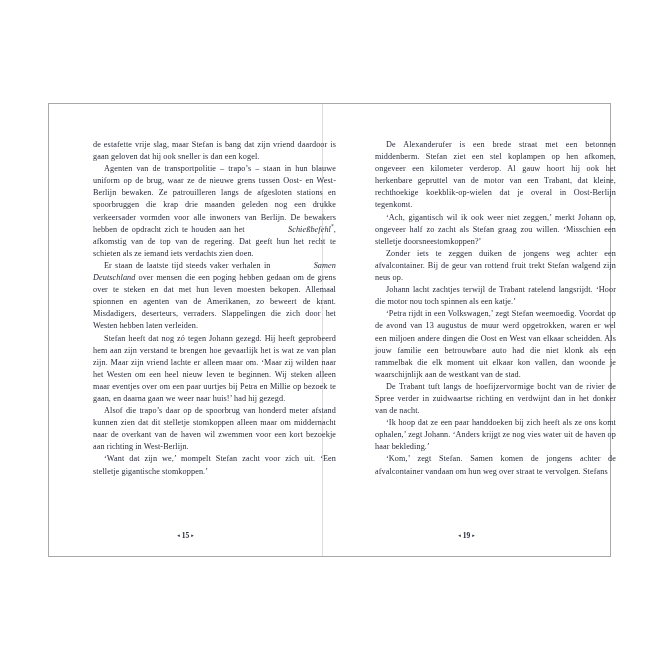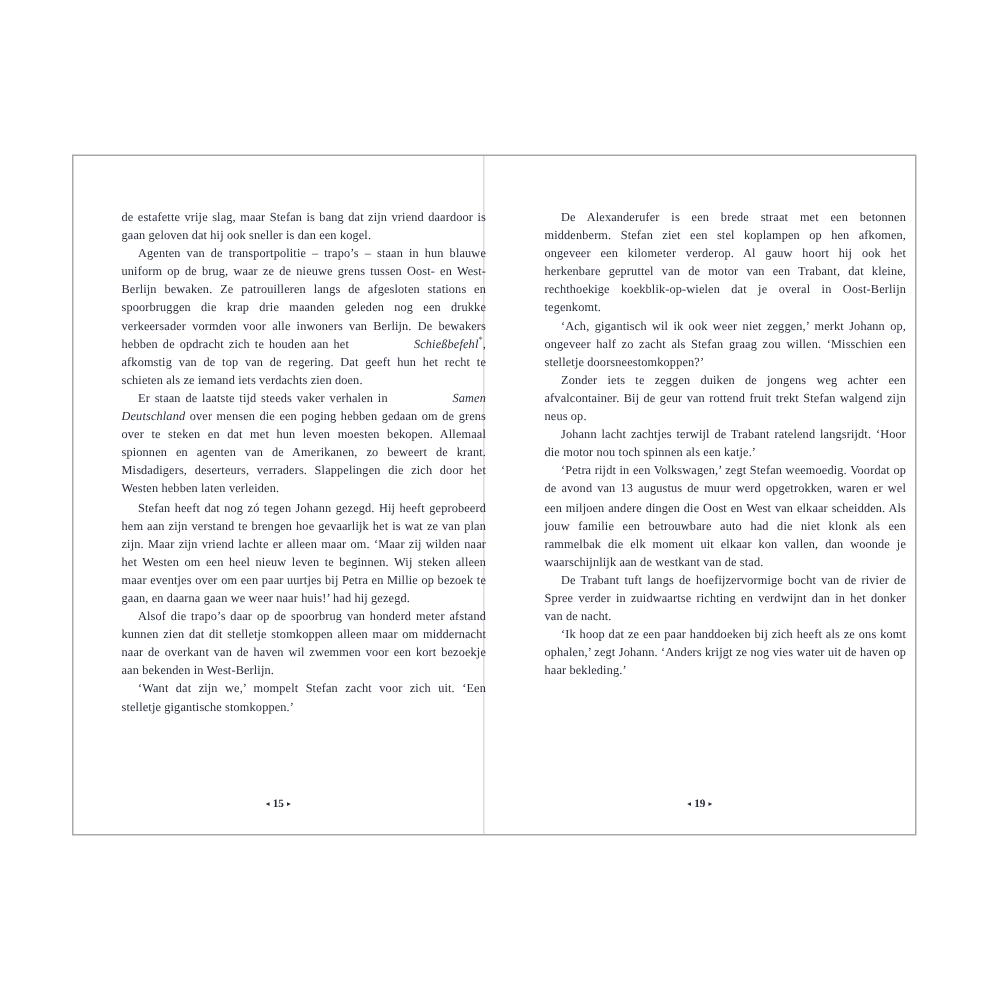--- a/index.html
+++ b/index.html
@@ -38,20 +38,21 @@
   .page.left  { left: 0; width: 273px; }
   .page.right { left: 274px; width: 287px; }
   .text-block {
     position: absolute;
     top: 35px;
     color: var(--text, #262b3b);
     font-size: 8.2px;
     line-height: 12.1px;
     text-align: justify;
     letter-spacing: 0.1px;
+    margin-left: 12px;
   }
   .page.left  .text-block { left: 32px; width: 243px; }
   .page.right .text-block { left: 40px; width: 241px; }
   .text-block p { margin: 0; }
   .text-block p.indent { text-indent: 11px; }
   .text-block i { font-style: italic; padding-left: 40px; }
   .text-block sup { font-size: 5.5px; vertical-align: super; line-height: 0; }
   .folio {
     position: absolute;
     bottom: 16px; left: 0;
@@ -73,35 +74,36 @@
 
 <div class="spread">
   <div class="gutter-line"></div>
 
   <div class="page left">
     <div class="text-block">
         <p>de estafette vrije slag, maar Stefan is bang dat zijn vriend daardoor is gaan geloven dat hij ook sneller is dan een kogel.</p>
         <p class="indent">Agenten van de transportpolitie – trapo’s – staan in hun blauwe uniform op de brug, waar ze de nieuwe grens tussen Oost- en West-Berlijn bewaken. Ze patrouilleren langs de afgesloten stations en spoorbruggen die krap drie maanden geleden nog een drukke verkeersader vormden voor alle inwoners van Berlijn. De bewakers hebben de opdracht zich te houden aan het <i>Schießbefehl</i><sup>*</sup>, afkomstig van de top van de regering. Dat geeft hun het recht te schieten als ze iemand iets verdachts zien doen.</p>
         <p class="indent">Er staan de laatste tijd steeds vaker verhalen in <i>Samen Deutschland</i> over mensen die een poging hebben gedaan om de grens over te steken en dat met hun leven moesten bekopen. Allemaal spionnen en agenten van de Amerikanen, zo beweert de krant. Misdadigers, deserteurs, verraders. Slappelingen die zich door het Westen hebben laten verleiden.</p>
         <p class="indent">Stefan heeft dat nog zó tegen Johann gezegd. Hij heeft geprobeerd hem aan zijn verstand te brengen hoe gevaarlijk het is wat ze van plan zijn. Maar zijn vriend lachte er alleen maar om. ‘Maar zij wilden naar het Westen om een heel nieuw leven te beginnen. Wij steken alleen maar eventjes over om een paar uurtjes bij Petra en Millie op bezoek te gaan, en daarna gaan we weer naar huis!’ had hij gezegd.</p>
-        <p class="indent">Alsof die trapo’s daar op de spoorbrug van honderd meter afstand kunnen zien dat dit stelletje stomkoppen alleen maar om middernacht naar de overkant van de haven wil zwemmen voor een kort bezoekje aan bekenden in West-Berlijn.</p>
+        <p class="indent">Alsof die trapo’s daar op de spoorbrug van honderd meter afstand kunnen zien dat dit stelletje stomkoppen alleen maar om middernacht naar de overkant van de haven wil zwemmen voor een kort bezoekje aan richting in West-Berlijn.</p>
         <p class="indent">‘Want dat zijn we,’ mompelt Stefan zacht voor zich uit. ‘Een stelletje gigantische stomkoppen.’</p>
       </div>
     <div class="folio">
       <span class="orn">◂</span><span>15</span><span class="orn">▸</span>
     </div>
   </div>
 
   <div class="page right">
     <div class="text-block">
         <p class="indent">De Alexanderufer is een brede straat met een betonnen middenberm. Stefan ziet een stel koplampen op hen afkomen, ongeveer een kilometer verderop. Al gauw hoort hij ook het herkenbare gepruttel van de motor van een Trabant, dat kleine, rechthoekige koekblik-op-wielen dat je overal in Oost-Berlijn tegenkomt.</p>
         <p class="indent">‘Ach, gigantisch wil ik ook weer niet zeggen,’ merkt Johann op, ongeveer half zo zacht als Stefan graag zou willen. ‘Misschien een stelletje doorsneestomkoppen?’</p>
         <p class="indent">Zonder iets te zeggen duiken de jongens weg achter een afvalcontainer. Bij de geur van rottend fruit trekt Stefan walgend zijn neus op.</p>
         <p class="indent">Johann lacht zachtjes terwijl de Trabant ratelend langsrijdt. ‘Hoor die motor nou toch spinnen als een katje.’</p>
         <p class="indent">‘Petra rijdt in een Volkswagen,’ zegt Stefan weemoedig. Voordat op de avond van 13 augustus de muur werd opgetrokken, waren er wel een miljoen andere dingen die Oost en West van elkaar scheidden. Als jouw familie een betrouwbare auto had die niet klonk als een rammelbak die elk moment uit elkaar kon vallen, dan woonde je waarschijnlijk aan de westkant van de stad.</p>
         <p class="indent">De Trabant tuft langs de hoefijzervormige bocht van de rivier de Spree verder in zuidwaartse richting en verdwijnt dan in het donker van de nacht.</p>
         <p class="indent">‘Ik hoop dat ze een paar handdoeken bij zich heeft als ze ons komt ophalen,’ zegt Johann. ‘Anders krijgt ze nog vies water uit de haven op haar bekleding.’</p>
+        <p class="indent">‘Kom,’ zegt Stefan. Samen komen de jongens achter de afvalcontainer vandaan om hun weg over straat te vervolgen. Stefans</p>
       </div>
     <div class="folio">
       <span class="orn">◂</span><span>19</span><span class="orn">▸</span>
     </div>
   </div>
 </div>
 
 </body></html>

